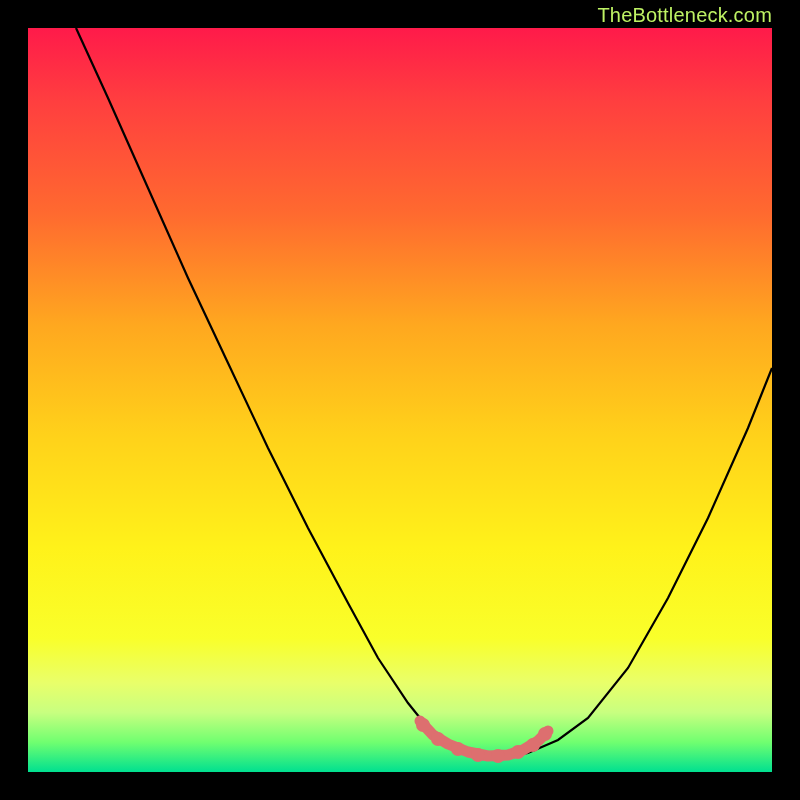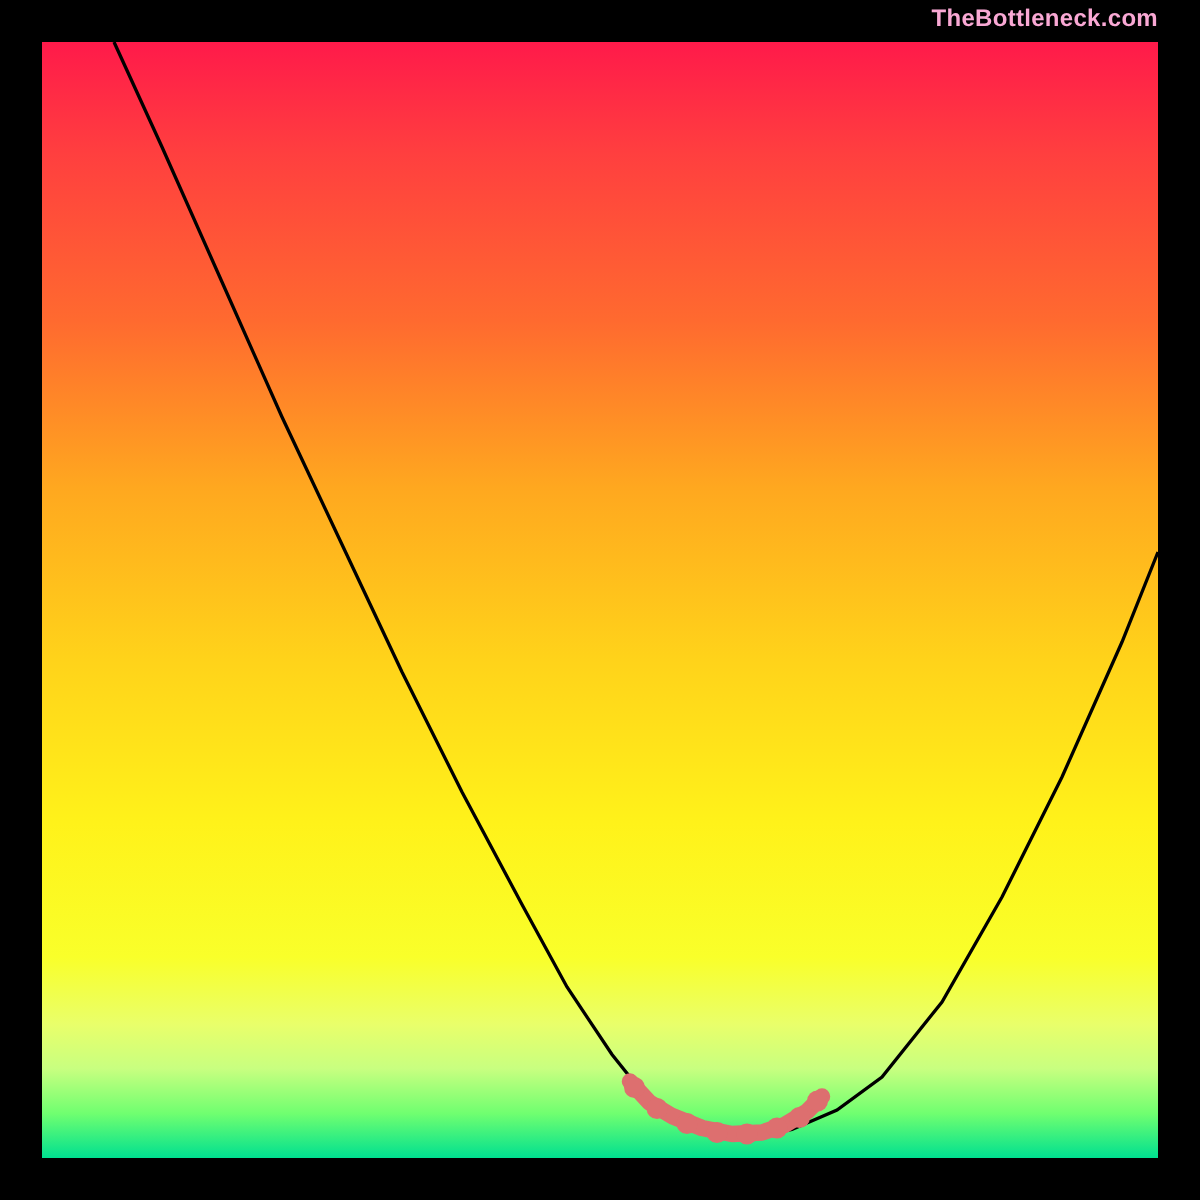--- a/index.html
+++ b/index.html
@@ -33,23 +33,23 @@
       #e9ff6a 88%,
       #c8ff80 92%,
       #70ff70 96%,
       #00e090 100%);
   }
   .watermark {
     position: absolute;
     top: 4px;
     right: 28px;
     font-family: Arial, sans-serif;
-    font-size: 16px;
-    font-weight: bold;
-    color: #f9a8d4;
+    font-size: 20px;
+    font-weight: normal;
+    color: #bef264;
     letter-spacing: 0.2px;
   }
   svg.curve {
     position: absolute;
     left: 28px;
     top: 28px;
     width: 744px;
     height: 744px;
     overflow: visible;
   }

